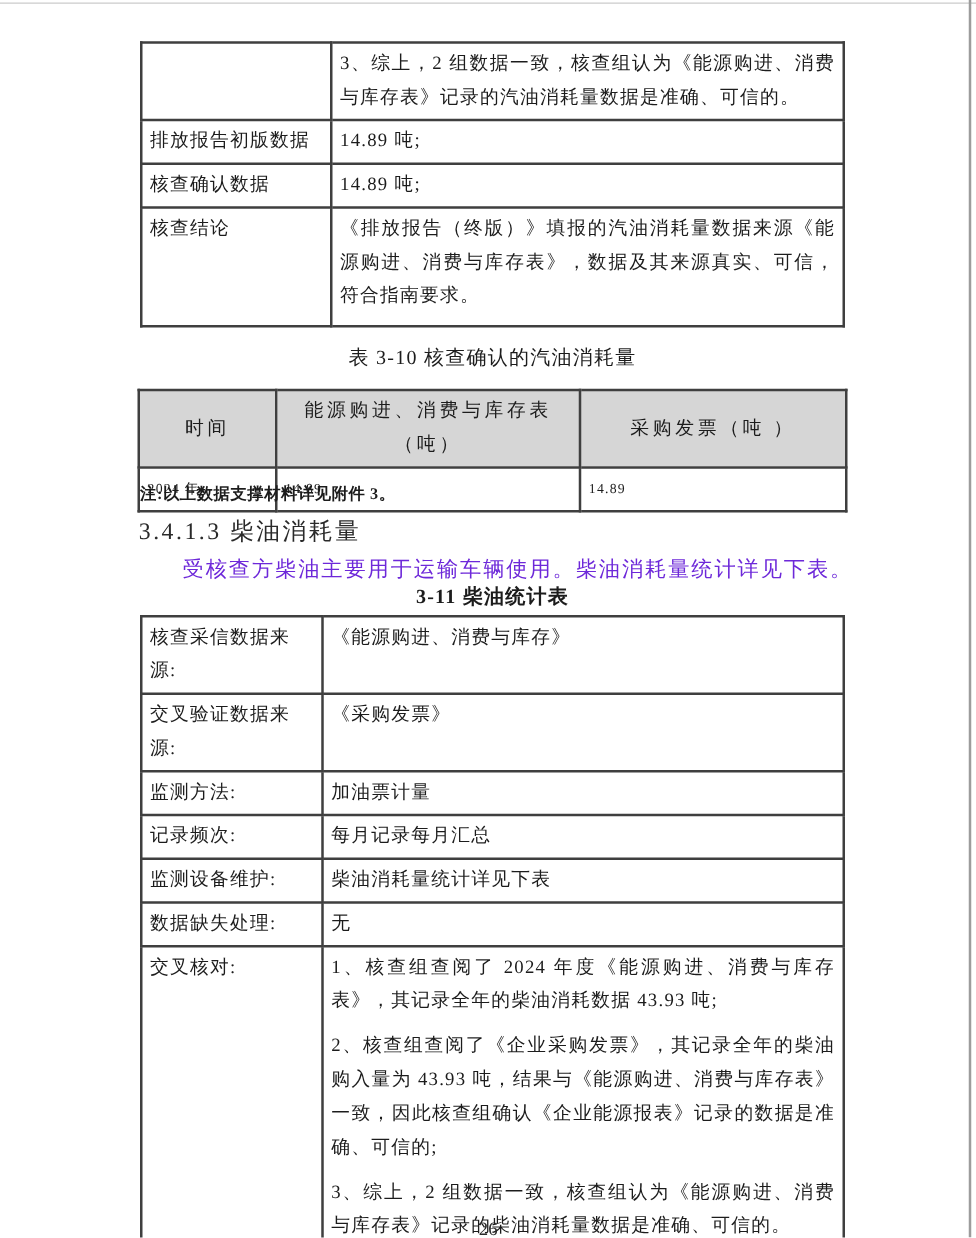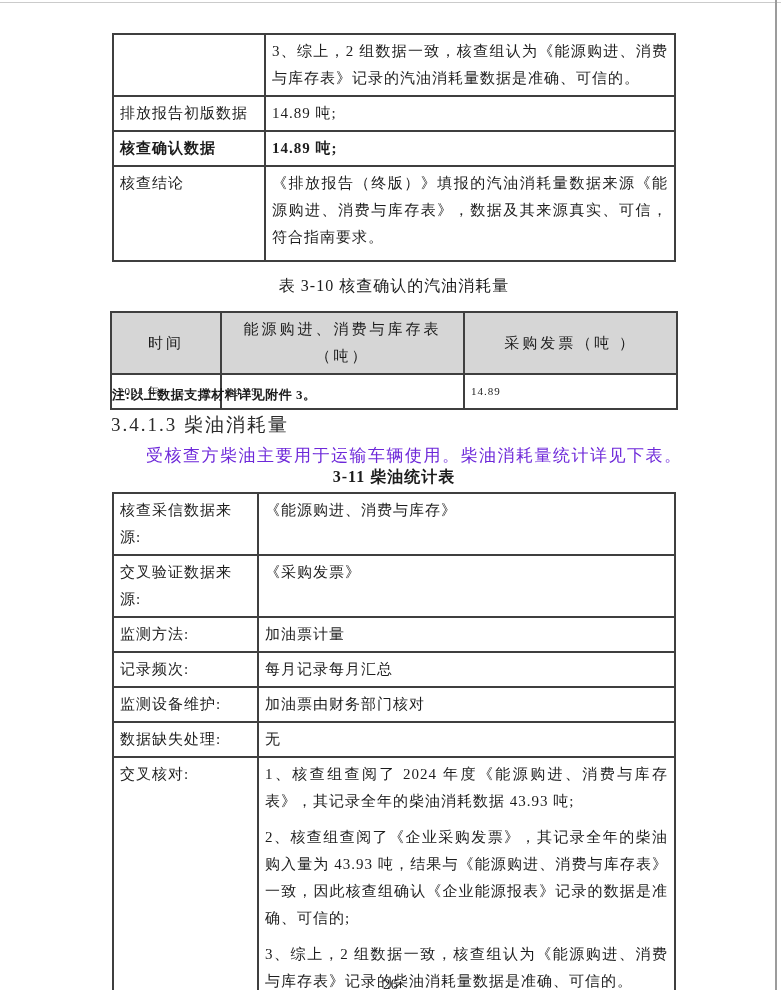--- a/index.html
+++ b/index.html
@@ -25,21 +25,21 @@
     text-align:left;
     font-weight:normal;
     overflow:hidden;
   }
 
   
   .tbl-top { position:absolute; top:33px; left:112px; width:564px; }
   .tbl-top .c1 { width:152px; }
   .tbl-top tr.r1 td { height:58px; }
   .tbl-top tr.r2 td { height:32px; }
-  .tbl-top tr.r3 td { height:32px;font-weight:bold; }
+  .tbl-top tr.r3 td { height:32px; }
   .tbl-top tr.r4 td { height:95px; }
   .justify { text-align:justify; }
 
   
   .t310-title { position:absolute; top:276px; left:110px; width:568px; text-align:center;
                 font-weight:normal; font-size:16px; letter-spacing:1px; }
   .tbl-310 { position:absolute; top:311px; left:110px; width:568px; }
   .tbl-310 .c1 { width:110px; }
   .tbl-310 .c2 { width:243px; }
   .tbl-310 th { background:#d6d6d6; height:36px; text-align:center; vertical-align:middle; letter-spacing:3px; }
@@ -136,21 +136,21 @@
   <tr class="simple">
     <td>监测方法:</td>
     <td>加油票计量</td>
   </tr>
   <tr class="simple">
     <td>记录频次:</td>
     <td>每月记录每月汇总</td>
   </tr>
   <tr class="simple">
     <td>监测设备维护:</td>
-    <td>加油票由财务部门核对</td>
+    <td>柴油消耗量统计详见下表</td>
   </tr>
   <tr class="simple">
     <td>数据缺失处理:</td>
     <td>无</td>
   </tr>
   <tr class="cross">
     <td>交叉核对:</td>
     <td>
       <p class="para">1、核查组查阅了 2024 年度《能源购进、消费与库存表》，其记录全年的柴油消耗数据 43.93 吨;</p>
       <p class="para">2、核查组查阅了《企业采购发票》，其记录全年的柴油购入量为 43.93 吨，结果与《能源购进、消费与库存表》一致，因此核查组确认《企业能源报表》记录的数据是准确、可信的;</p>

